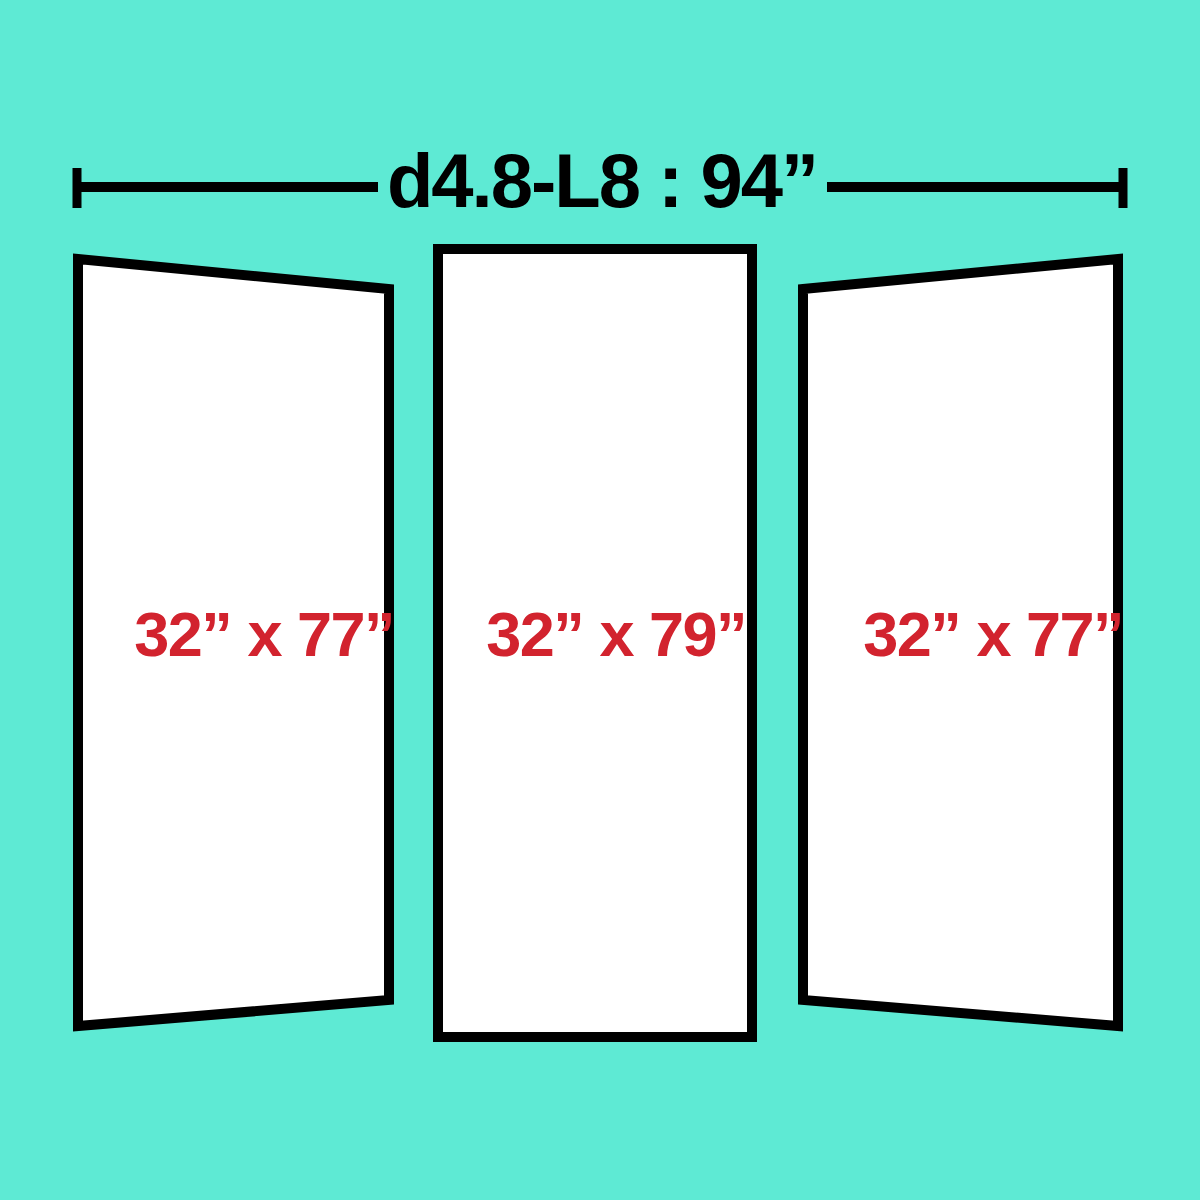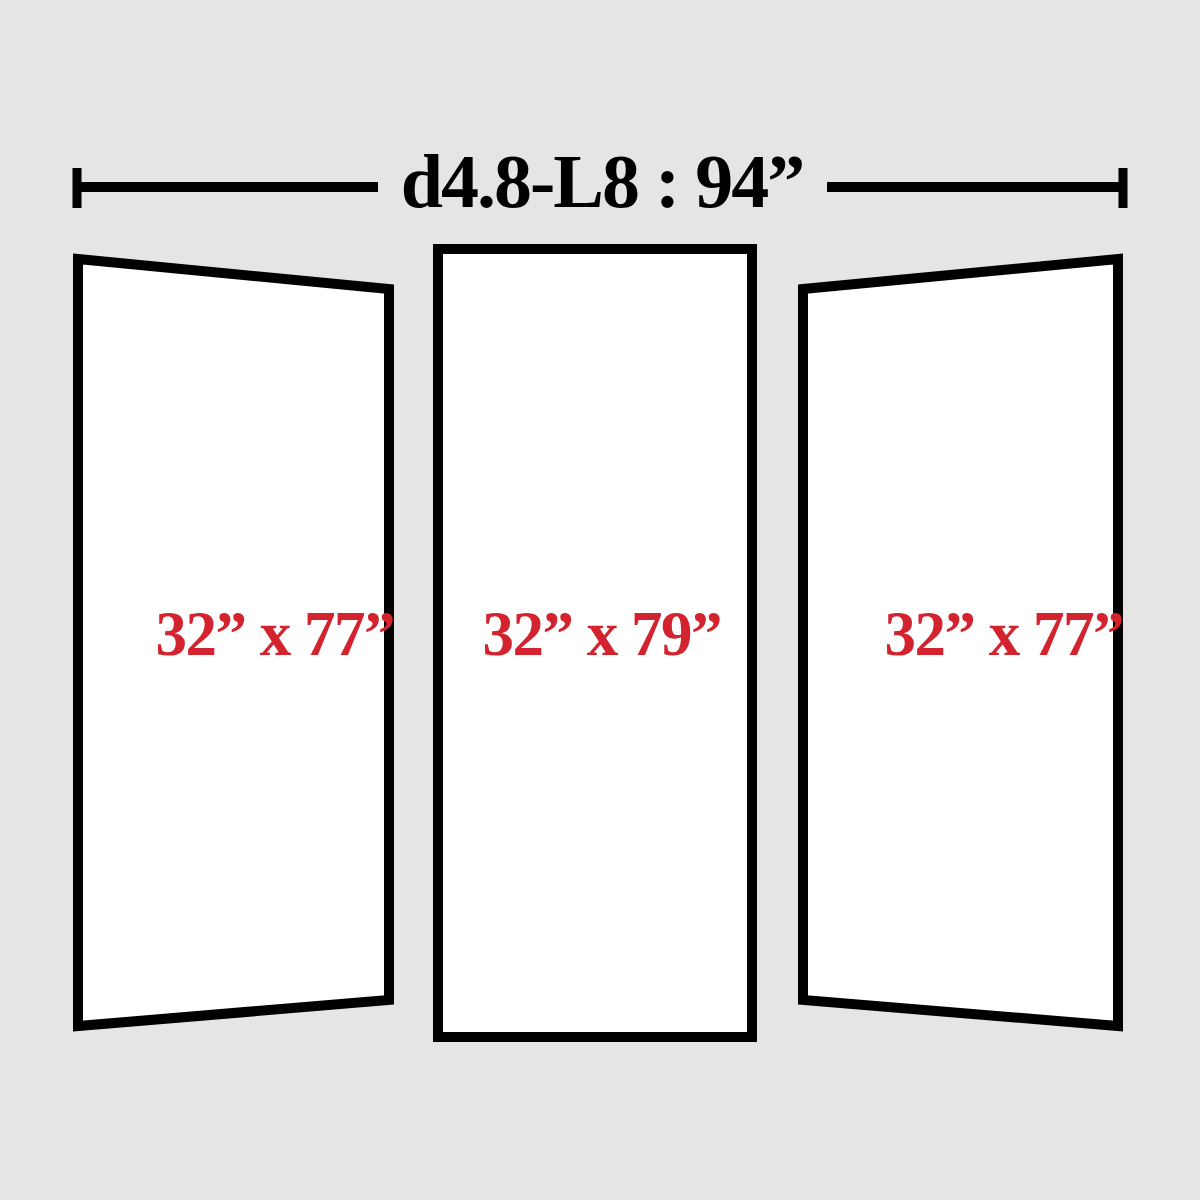--- a/index.html
+++ b/index.html
@@ -4,23 +4,23 @@
 <style>
   html, body {
     margin: 0;
     padding: 0;
     background: #ffffff;
   }
   .canvas {
     position: relative;
     width: 1200px;
     height: 1200px;
-    background: #e5e5e5;
+    background: #5eead4;
     overflow: hidden;
-    font-family: Liberation Serif, serif;
+    font-family: Liberation Sans, sans-serif;
   }
   .diagram-svg {
     position: absolute;
     left: 0;
     top: 0;
     width: 1200px;
     height: 1200px;
     display: block;
   }
   .dim-title {
@@ -41,21 +41,21 @@
     top: 598px;
     text-align: right;
     font-size: 63px;
     line-height: 72px;
     font-weight: bold;
     letter-spacing: -1.5px;
     color: #d2232e;
     white-space: nowrap;
   }
   .size-label.left   { left: 73px;  width: 321px; }
-  .size-label.center { left: 433px; width: 288px; }
+  .size-label.center { left: 458px; width: 288px; }
   .size-label.right  { left: 798px; width: 325px; }
 </style>
 </head>
 <body>
 
 <div class="canvas">
 
   <svg class="diagram-svg" viewBox="0 0 1200 1200" xmlns="http://www.w3.org/2000/svg">
 
     <line x1="73" y1="187" x2="378" y2="187" stroke-width="10" stroke="#000000"></line>

